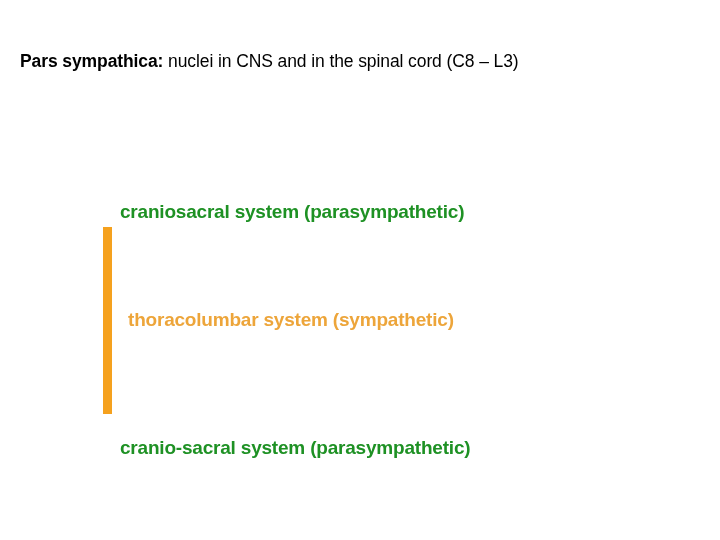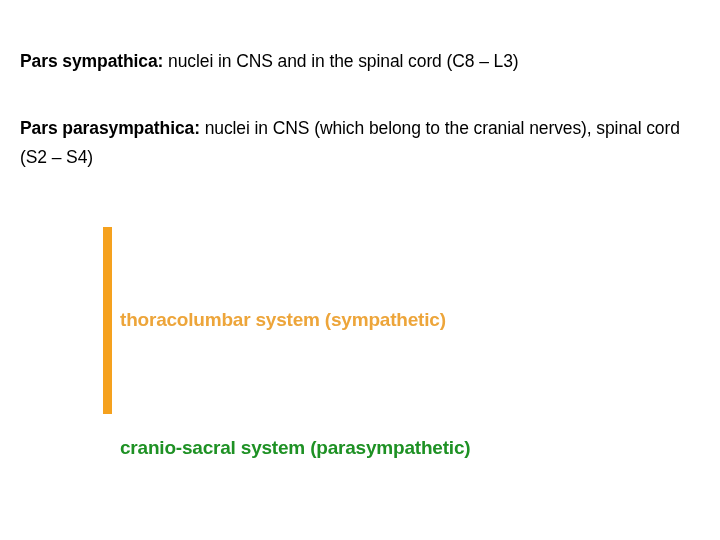--- a/index.html
+++ b/index.html
@@ -56,36 +56,34 @@
     font-weight: 700;
     font-size: 19px;
     line-height: 22px;
     letter-spacing: -0.2px;
     white-space: nowrap;
   }
   .caption.green { color: #1E9124; }
   .caption.orange { color: #EDA53A; }
 
   #caption-craniosacral   { left: 120px; top: 201px; }
-  #caption-thoracolumbar  { left: 120px; top: 309px; }
+  #caption-thoracolumbar  { left: 128px; top: 309px; }
   #caption-cranio-sacral  { left: 120px; top: 437px; }
 </style>
 </head>
 <body>
 
 <div class="slide">
 
   <p class="para" id="para-sympathica">
     <span class="lead">Pars sympathica:</span><span> nuclei in CNS and in the spinal cord (C8 – L3)</span>
   </p>
 
-  <p class="para" id="para-parasympathica">
-    <span class="lead">Pars parasympathica:</span><span> nuclei in CNS (which belong to the cranial nerves), spinal cord (S2 – S4)</span>
-  </p>
 
+  <div class="caption green" id="caption-craniosacral" style="color: rgb(30, 145, 36);">craniosacral system (parasympathetic)</div>
 
   <div class="vrule" style="background: rgb(245, 161, 30);"></div>
 
   <div class="caption orange" id="caption-thoracolumbar" style="color: rgb(237, 165, 58);">thoracolumbar system (sympathetic)</div>
 
   <div class="caption green" id="caption-cranio-sacral" style="color: rgb(30, 145, 36); text-align: center;">cranio-sacral system (parasympathetic)</div>
 
 </div>
 
 </body></html>

